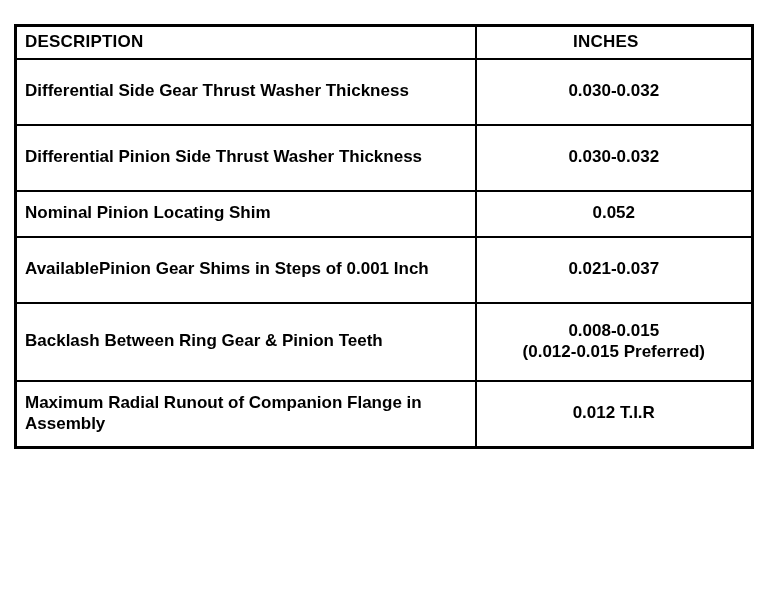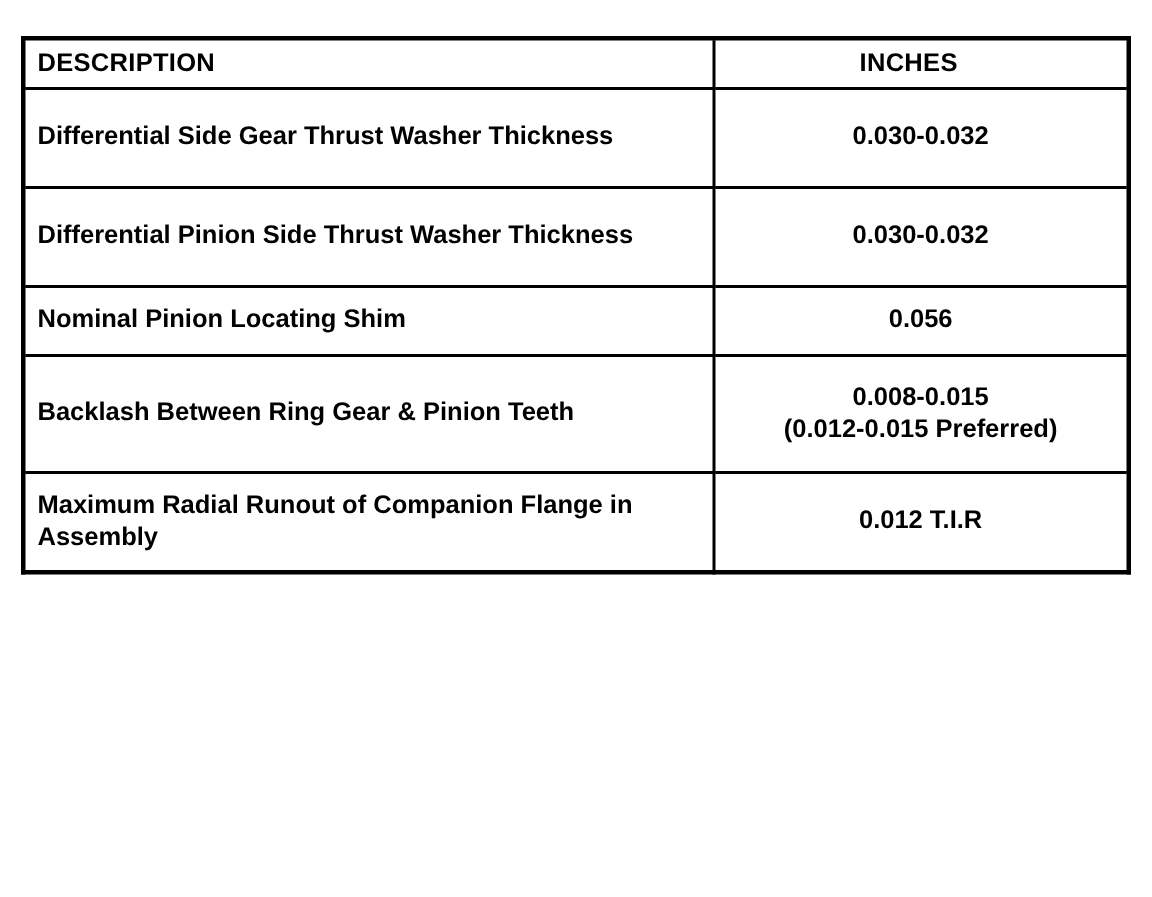--- a/index.html
+++ b/index.html
@@ -80,21 +80,25 @@
         <tr class="r-tall">
           <td class="desc">Differential Side Gear Thrust Washer Thickness</td>
           <td class="val"><span>0.030-0.032</span></td>
         </tr>
         <tr class="r-tall">
           <td class="desc">Differential Pinion Side Thrust Washer Thickness</td>
           <td class="val"><span>0.030-0.032</span></td>
         </tr>
         <tr class="r-short">
           <td class="desc">Nominal Pinion Locating Shim</td>
-          <td class="val"><span>0.056</span></td>
+          <td class="val"><span>0.052</span></td>
+        </tr>
+        <tr class="r-tall">
+          <td class="desc">AvailablePinion Gear Shims in Steps of 0.001 Inch</td>
+          <td class="val"><span>0.021-0.037</span></td>
         </tr>
         <tr class="r-xtall">
           <td class="desc">Backlash Between Ring Gear &amp; Pinion Teeth</td>
           <td class="val"><span>0.008-0.015</span><span class="line2">(0.012-0.015 Preferred)</span></td>
         </tr>
         <tr class="r-tall">
           <td class="desc">Maximum Radial Runout of Companion Flange in Assembly</td>
           <td class="val"><span>0.012 T.I.R</span></td>
         </tr>
       </tbody>

